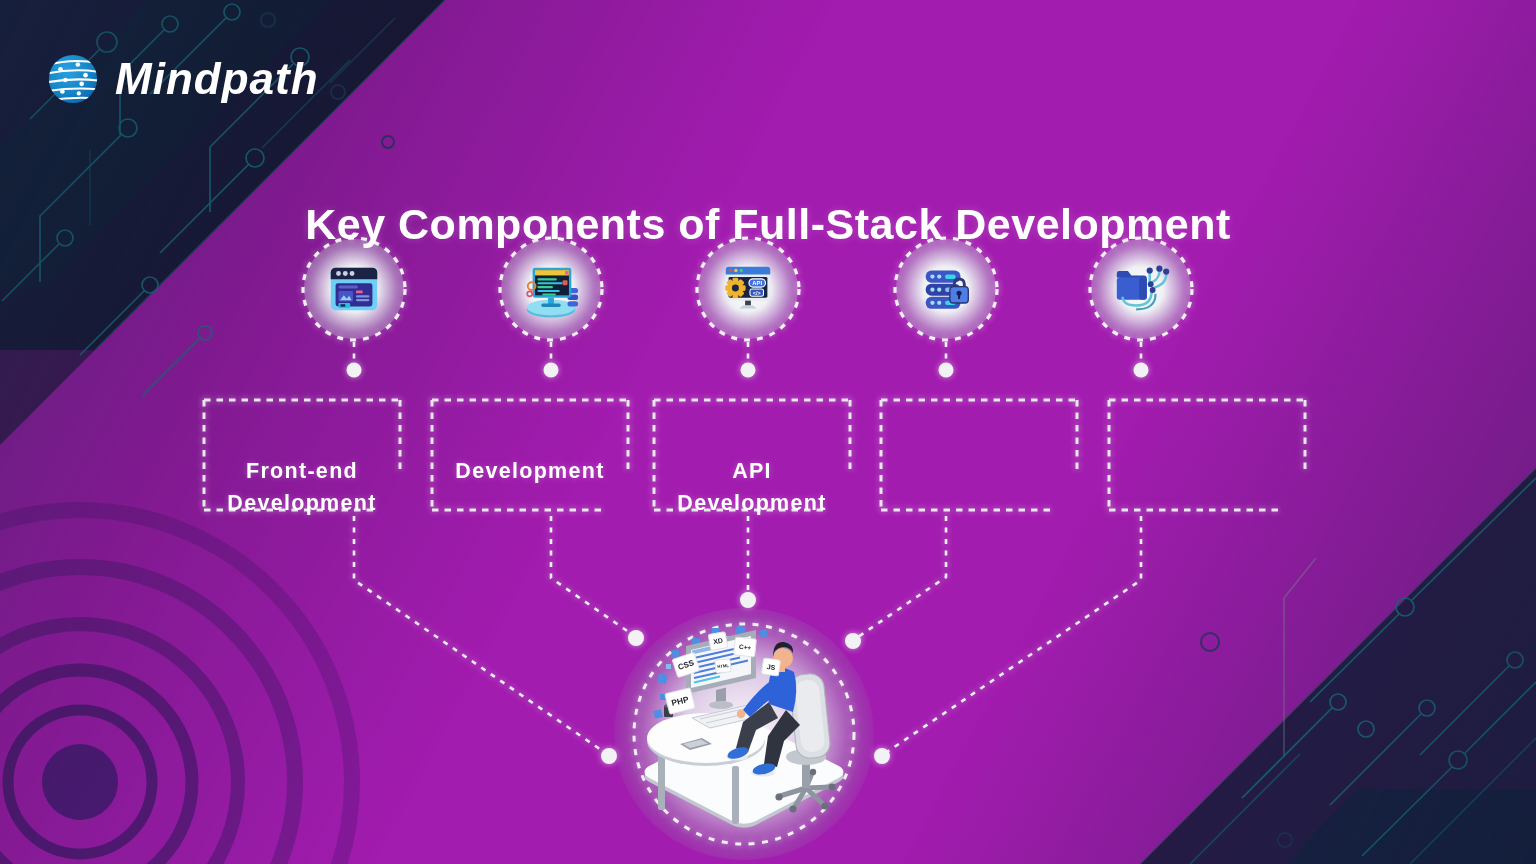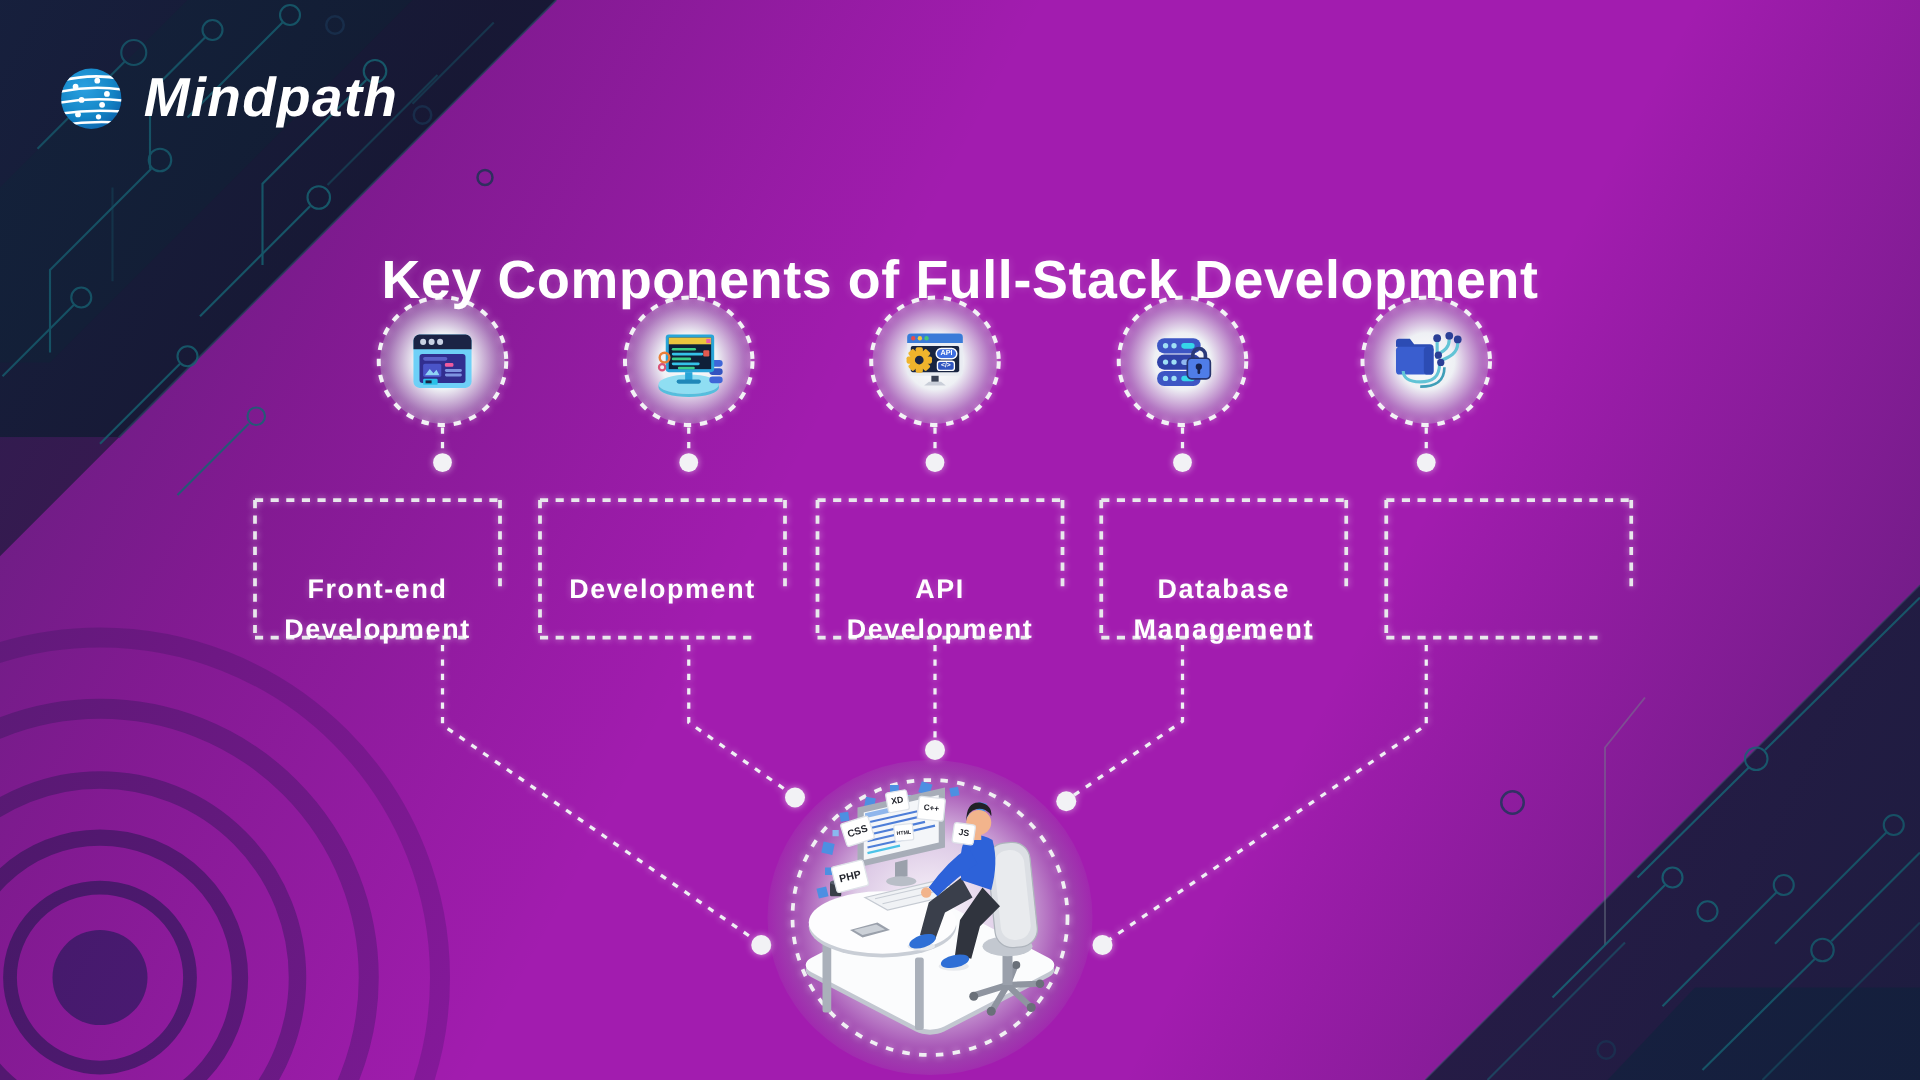--- a/index.html
+++ b/index.html
@@ -356,24 +356,20 @@
   </div>
   <div class="comp-box" style="left:879px">
     <svg class="box-svg" width="200" height="114">
       <g fill="none" stroke="#e8e8ec" stroke-width="3" stroke-dasharray="6.5 6">
         <path d="M2,2 H198"></path>
           <path d="M2,2 V112"></path>
           <path d="M198,2 V72"></path>
           <path d="M2,112 H172"></path>
       </g>
     </svg>
-    <div class="box-label">
-      <span>Database</span>
-      <span>Management</span>
-    </div>
   </div>
   <div class="comp-box" style="left:1107px">
     <svg class="box-svg" width="200" height="114">
       <g fill="none" stroke="#e8e8ec" stroke-width="3" stroke-dasharray="6.5 6">
         <path d="M2,2 H198"></path>
           <path d="M2,2 V112"></path>
           <path d="M198,2 V72"></path>
           <path d="M2,112 H172"></path>
       </g>
     </svg>

